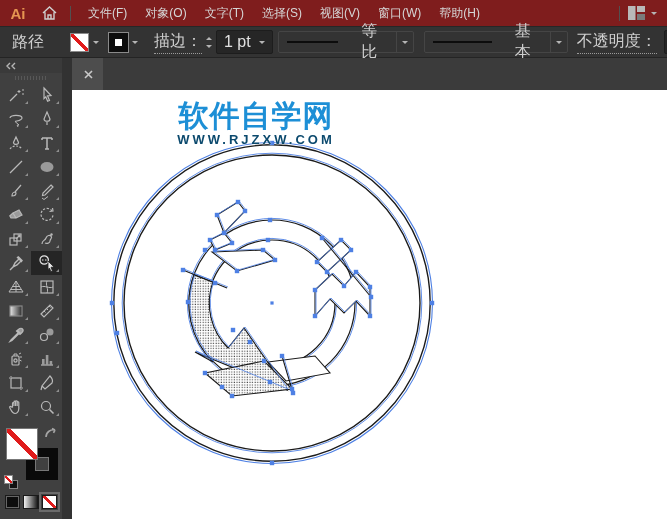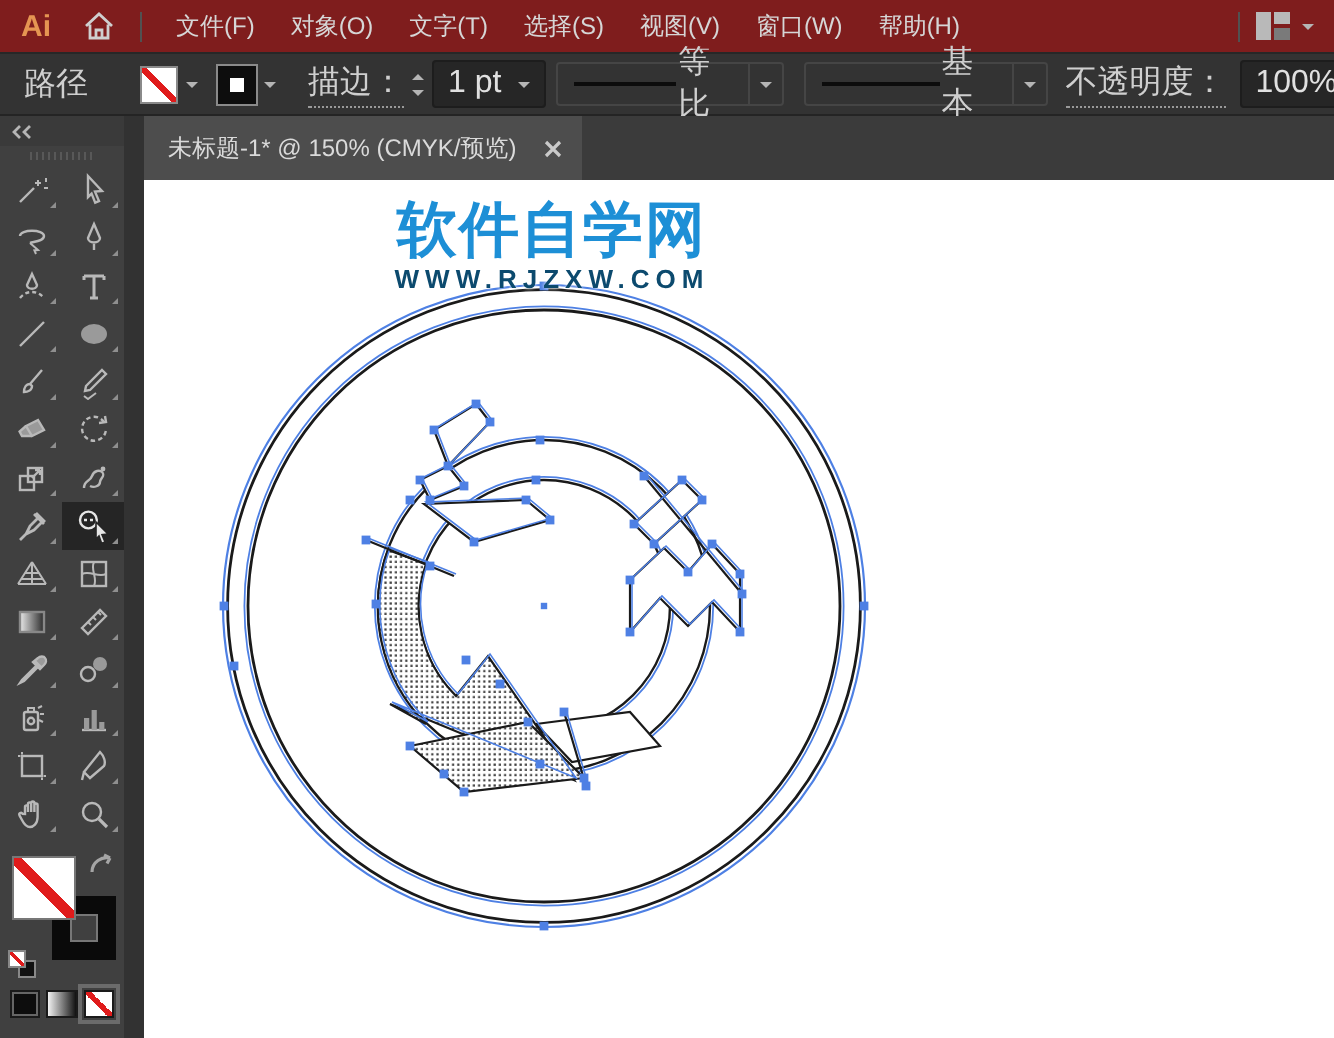--- a/index.html
+++ b/index.html
@@ -35,21 +35,21 @@
   .sw-fill { width:19px; height:19px; background:#fff; border:1px solid #8a8a8a;
     background-image:linear-gradient(45deg,transparent 44%,#e01b1b 44%,#e01b1b 56%,transparent 56%); }
   .sw-stroke { width:19px; height:19px; border:6px solid #0d0d0d; background:#fff;
     outline:1px solid #8a8a8a; }
   .stepper { display:flex; flex-direction:column; align-items:center; gap:1px; margin:0 4px; }
   .field { background:#262626; border:1px solid #1d1d1d; color:#e0e0e0;
     padding:2px 7px; border-radius:2px; display:flex; align-items:center; gap:8px;
     white-space:nowrap;justify-content:center; }
   .dd { display:flex; align-items:center; background:#333; border:1px solid #454545;
     border-radius:2px; margin:0 5px; height:22px; }
-  .dd .body { display:flex; align-items:center; gap:1px; padding:0 8px; }
+  .dd .body { display:flex; align-items:center; gap:23px; padding:0 8px; }
   .dd .chev-cell { border-left:1px solid #454545; padding:0 5px; height:100%;
     display:flex; align-items:center; }
   .stroke-line { width:62px; height:2px; background:#0c0c0c; }
   .stroke-line.short { width:70px; }
 
   
   .main { display:flex; height:461px; background:#323232; }
 
   
   .toolbar { width:62px; flex:none; background:#404040; margin-right:10px;
@@ -91,21 +91,21 @@
 
   
   .docarea { flex:1; display:flex; flex-direction:column; min-width:0; }
   .tabbar { height:32px; background:#3b3b3b; display:flex; align-items:stretch; }
   .tab { background:#4d4d4d; color:#dadada; font-size:12px; display:flex;
     align-items:center; gap:14px; padding:0 10px 0 12px; white-space:nowrap; }
   .tab-close { display:flex; align-items:center; }
   .canvas { flex:1; background:#ffffff; position:relative; overflow:hidden; }
   .canvas svg.art { position:absolute; left:0; top:0; }
 
-  .wm { position:absolute; left:34px; top:11px; width:340px; text-align:center;
+  .wm { position:absolute; left:14px; top:11px; width:340px; text-align:center;
     z-index:2; pointer-events:none; }
   .wm-title { font-size:30px; font-weight:bold; color:#1d8fd6; letter-spacing:1px;
     text-shadow:0 0 2px #fff,0 0 2px #fff; line-height:1; }
   .wm-url { font-size:13px; font-weight:bold; color:#0c4a6e; letter-spacing:3px;
     text-shadow:0 0 2px #fff; margin-top:1px;text-align:center; }
 </style>
 </head>
 <body>
 
 <div class="menubar">
@@ -384,21 +384,20 @@
     <div class="modes">
       <div class="mode black"></div>
       <div class="mode grad"></div>
       <div class="mode none active"></div>
     </div>
   </div>
 
   <div class="docarea">
     <div class="tabbar">
       <div class="tab">
-        <span>未标题-1* @ 150% (CMYK/预览)</span>
         <span class="tab-close">
           <svg width="9" height="9" viewBox="0 0 9 9">
               <path d="M1,1 L8,8 M8,1 L1,8" stroke="#c9c9c9" stroke-width="1.6"></path>
             </svg>
         </span>
       </div>
     </div>
 
     <div class="canvas">
       <div class="wm">

